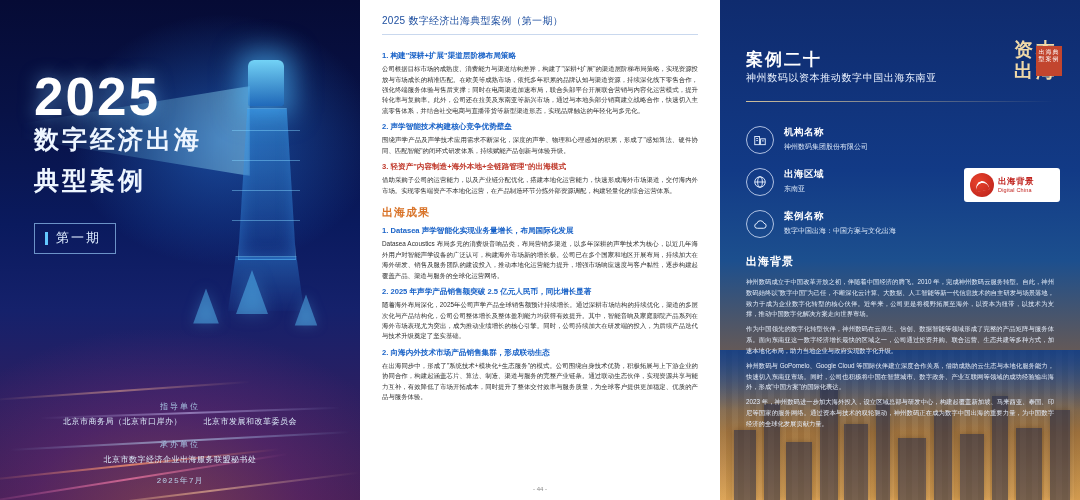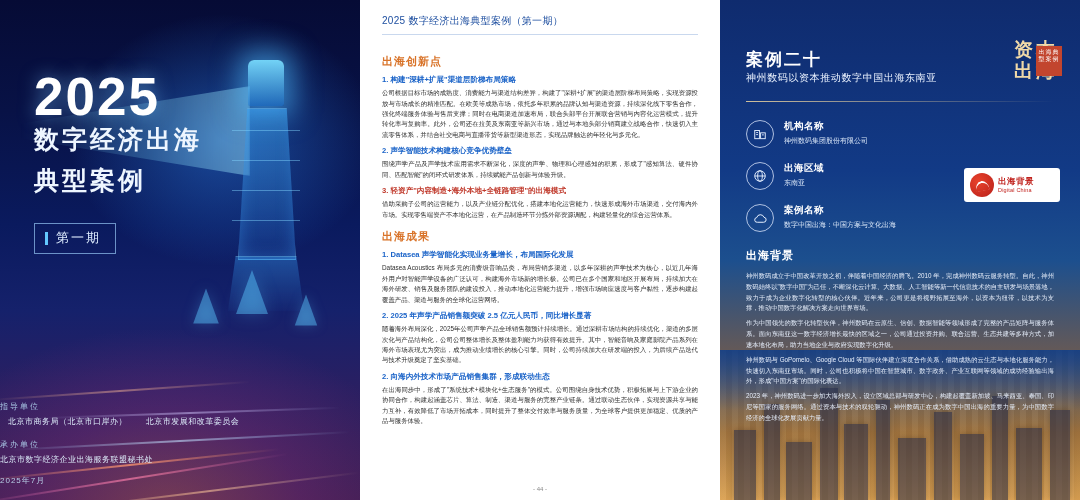--- a/index.html
+++ b/index.html
@@ -160,21 +160,23 @@
   .cover-badge .bar {
     display: inline-block;
     width: 3px; height: 13px;
     background: #63c8ff;
   }
   .cover-footer {
     position: absolute;
     z-index: 6;
     left: 0; right: 0;
     bottom: 14px;
+    text-align: center;
     color: #cfe2f5;
+    font-family: Liberation Mono, monospace;
   }
   .cf-label { font-size: 8px; letter-spacing: 2px; color: #a9c6e4; margin-bottom: 4px; }
   .cf-orgs { font-size: 8px; letter-spacing: .5px; color: #dbe9f8; }
   .cf-orgs span { margin: 12px 8px; }
   .cf-date { margin-top: 10px; font-size: 8px; color: #b9cee6; letter-spacing: 1px; }
 
   
   .mid {
     position: relative;
     width: 360px;
@@ -288,21 +290,21 @@
     padding: 3px 2px;
     box-sizing: border-box;
     text-align: center;
     letter-spacing: 1px;
   }
   .hr-gold {
     margin: 16px 0 0 0;
     height: 1px;
     background: linear-gradient(90deg, rgba(240,215,160,.85), rgba(240,215,160,0));
   }
-  .info-list { margin-top: 18px; }
+  .info-list { margin-top: 24px; }
   .info-row {
     display: flex;
     align-items: flex-start;
     gap: 10px;
     margin-bottom: 14px;
   }
   .info-icon {
     width: 26px; height: 26px;
     border: 1px solid rgba(225,235,255,.75);
     border-radius: 50%;
@@ -414,21 +416,20 @@
       <div class="cf-date">2025年7月</div>
     </div>
   </section>
 
   <section class="mid">
     <div class="mid-header">2025 数字经济出海典型案例（第一期）</div>
     <div class="mid-rule"></div>
 
     <div class="mid-body">
 
-      <div class="sec-title">出海创新点</div>
 
       <div class="sub-title">1. 构建"深耕+扩展"渠道层阶梯布局策略</div>
       <p class="para">公司根据目标市场的成熟度、消费能力与渠道结构差异，构建了"深耕+扩展"的渠道层阶梯布局策略，实现资源投放与市场成长的精准匹配。在欧美等成熟市场，依托多年积累的品牌认知与渠道资源，持续深化线下零售合作，强化终端服务体验与售后支撑；同时在电商渠道加速布局，联合头部平台开展联合营销与内容化运营模式，提升转化率与复购率。此外，公司还在拉美及东南亚等新兴市场，通过与本地头部分销商建立战略合作，快速切入主流零售体系，并结合社交电商与直播带货等新型渠道形态，实现品牌触达的年轻化与多元化。</p>
 
       <div class="sub-title">2. 声学智能技术构建核心竞争优势壁垒</div>
       <p class="para">围绕声学产品及声学技术应用需求不断深化，深度的声学、物理和心理感知的积累，形成了"感知算法、硬件协同、匹配智能"的闭环式研发体系，持续赋能产品创新与体验升级。</p>
 
       <div class="sub-title red">3. 轻资产"内容制造+海外本地+全链路管理"的出海模式</div>
       <p class="para">借助采购子公司的运营能力，以及产业链分配优化，搭建本地化运营能力，快速形成海外市场渠道，交付海内外市场。实现零售端资产不本地化运营，在产品制造环节分拣外部资源调配，构建轻量化的综合运营体系。</p>
 

